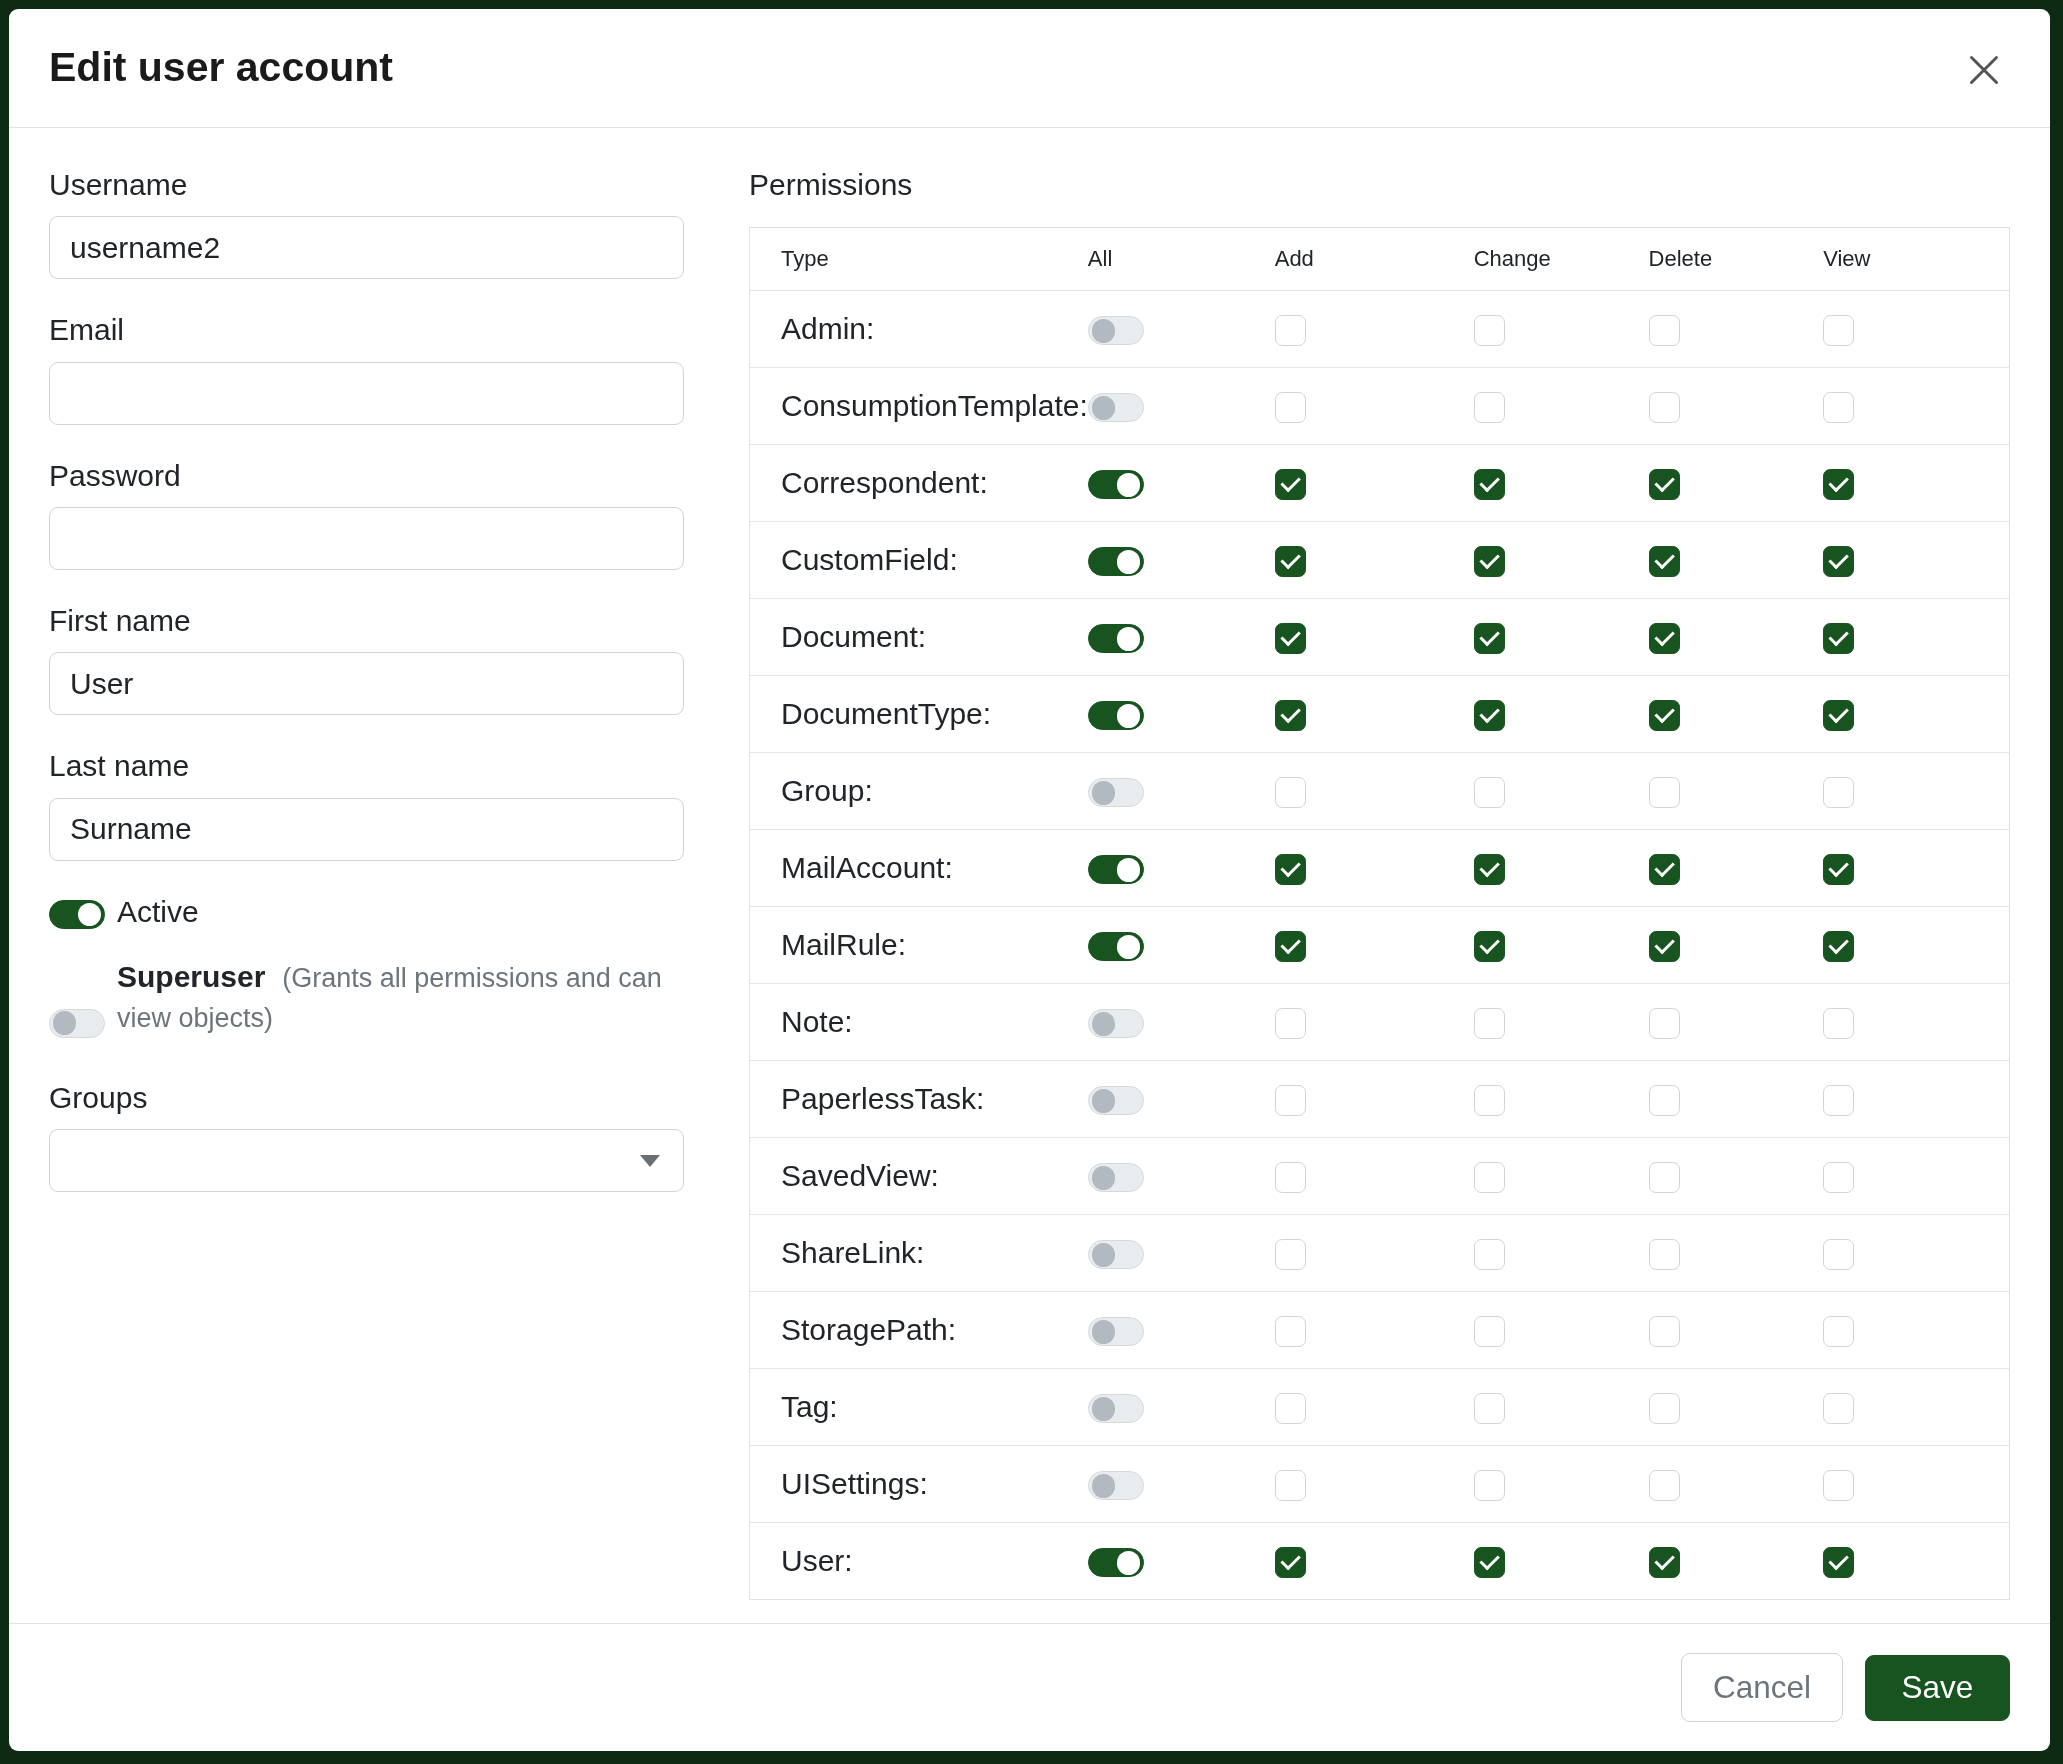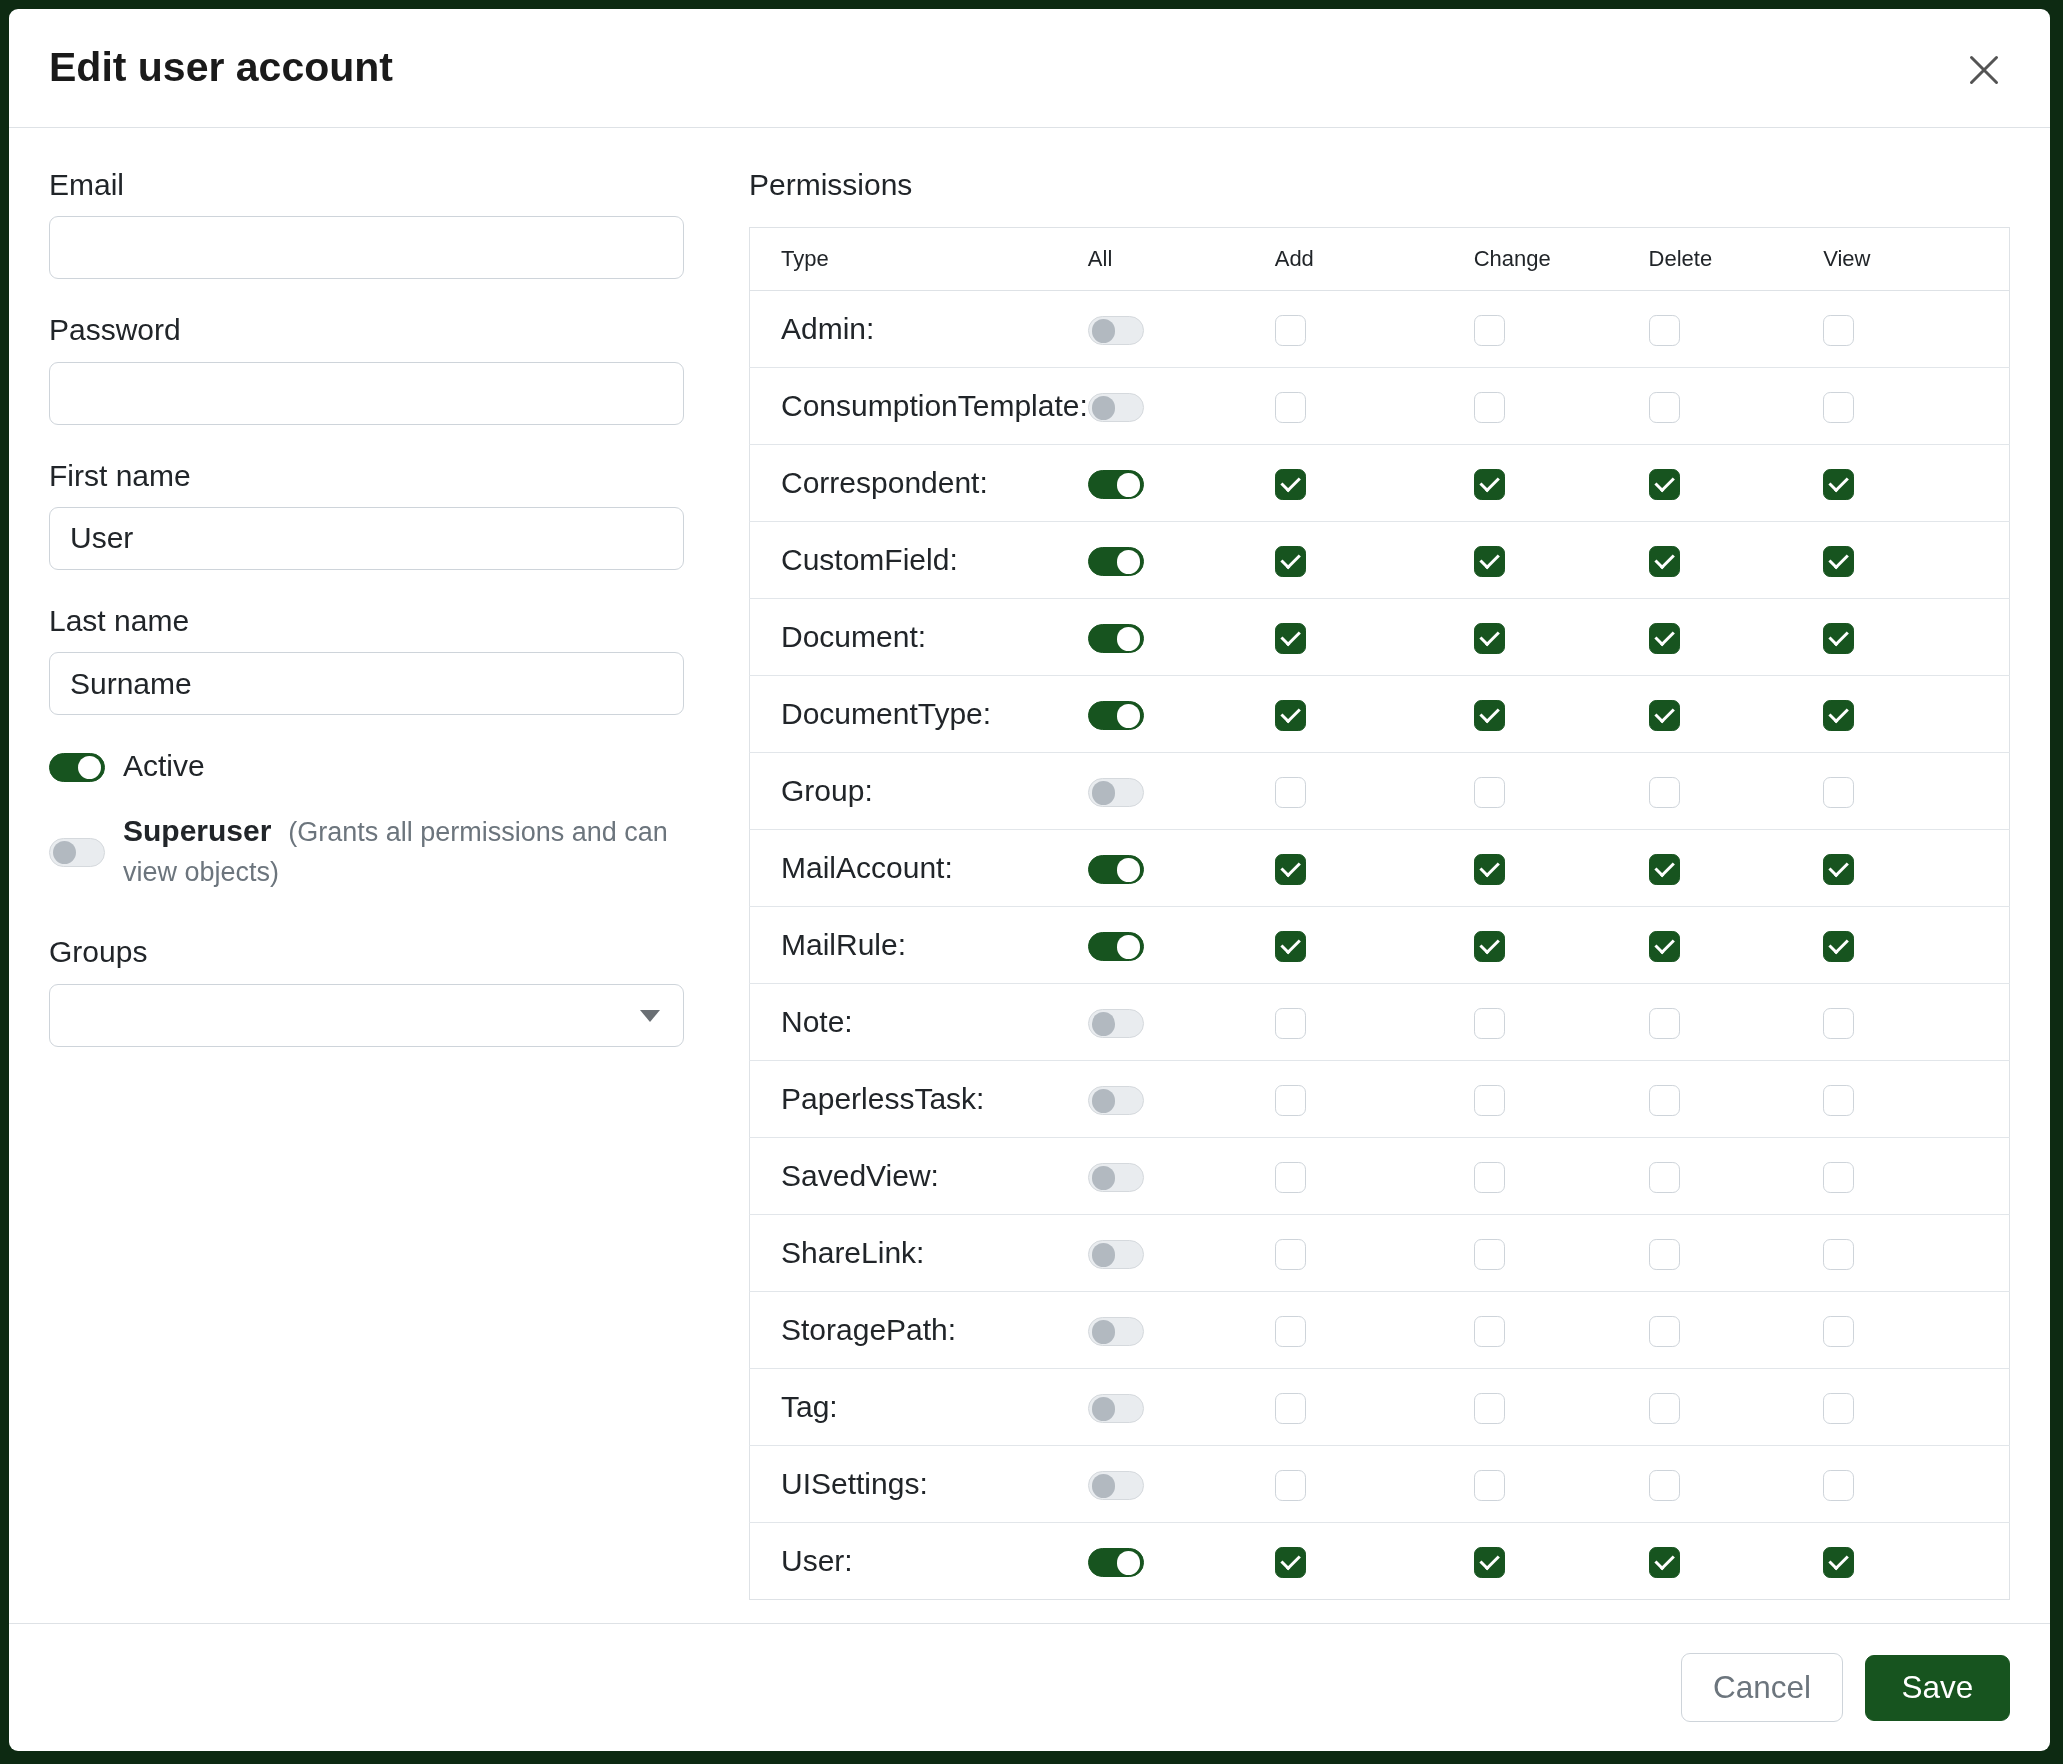--- a/index.html
+++ b/index.html
@@ -62,21 +62,21 @@
   .toggle.on .knob{left:auto;right:2.7px;background:#fff;}
   .checkbox{
     display:inline-block;width:31px;height:31px;border:1.8px solid var(--input-border);
     border-radius:7.2px;background:#fff;position:relative;cursor:pointer;vertical-align:middle;
   }
   .checkbox.checked{background:var(--accent);border-color:var(--accent);}
   .checkbox.checked::after{
     content:'';position:absolute;left:9px;top:2.7px;width:8px;height:15.3px;
     border:solid #fff;border-width:0 3.6px 3.6px 0;transform:rotate(45deg);
   }
-  .toggle-row{display:flex;align-items:center;gap:18px;margin:27px 0 23.4px 0;}
+  .toggle-row{display:flex;align-items:flex-end;gap:12px;margin:27px 0 23.4px 0;}
   .toggle-row .toggle{margin-top:2.7px;}
   .toggle-label{font-size:30px;color:var(--text);}
   .toggle-text{font-size:28px;line-height:1.4;}
   .toggle-text .toggle-label{font-weight:bold;margin-right:9px;margin-top:12px;}
   .toggle-note{color:var(--muted);font-size:27px;}
   .groups-group{margin-top:43px;}
   
   .perm-label{display:block;font-size:30px;margin-bottom:25px;}
   .perm-table{width:100%;border-collapse:collapse;border:1.8px solid var(--border);}
   .perm-table th{
@@ -110,20 +110,24 @@
             <path d="M4.5 4.5 L19.5 19.5 M19.5 4.5 L4.5 19.5" stroke="#545454" stroke-width="1.8" fill="none" stroke-linecap="round"></path>
           </svg>
       </span>
     </button>
   </div>
 
   <div class="modal-body">
 
     <div class="left-pane">
 
+      <div class="form-group">
+        <label class="field-label">Username</label>
+        <input class="text-input" type="text" value="username2" style="">
+      </div>
 
       <div class="form-group">
         <label class="field-label">Email</label>
         <input class="text-input" type="text" value="" style="">
       </div>
 
       <div class="form-group">
         <label class="field-label">Password</label>
         <input class="text-input" type="password" value="" style="">
       </div>

